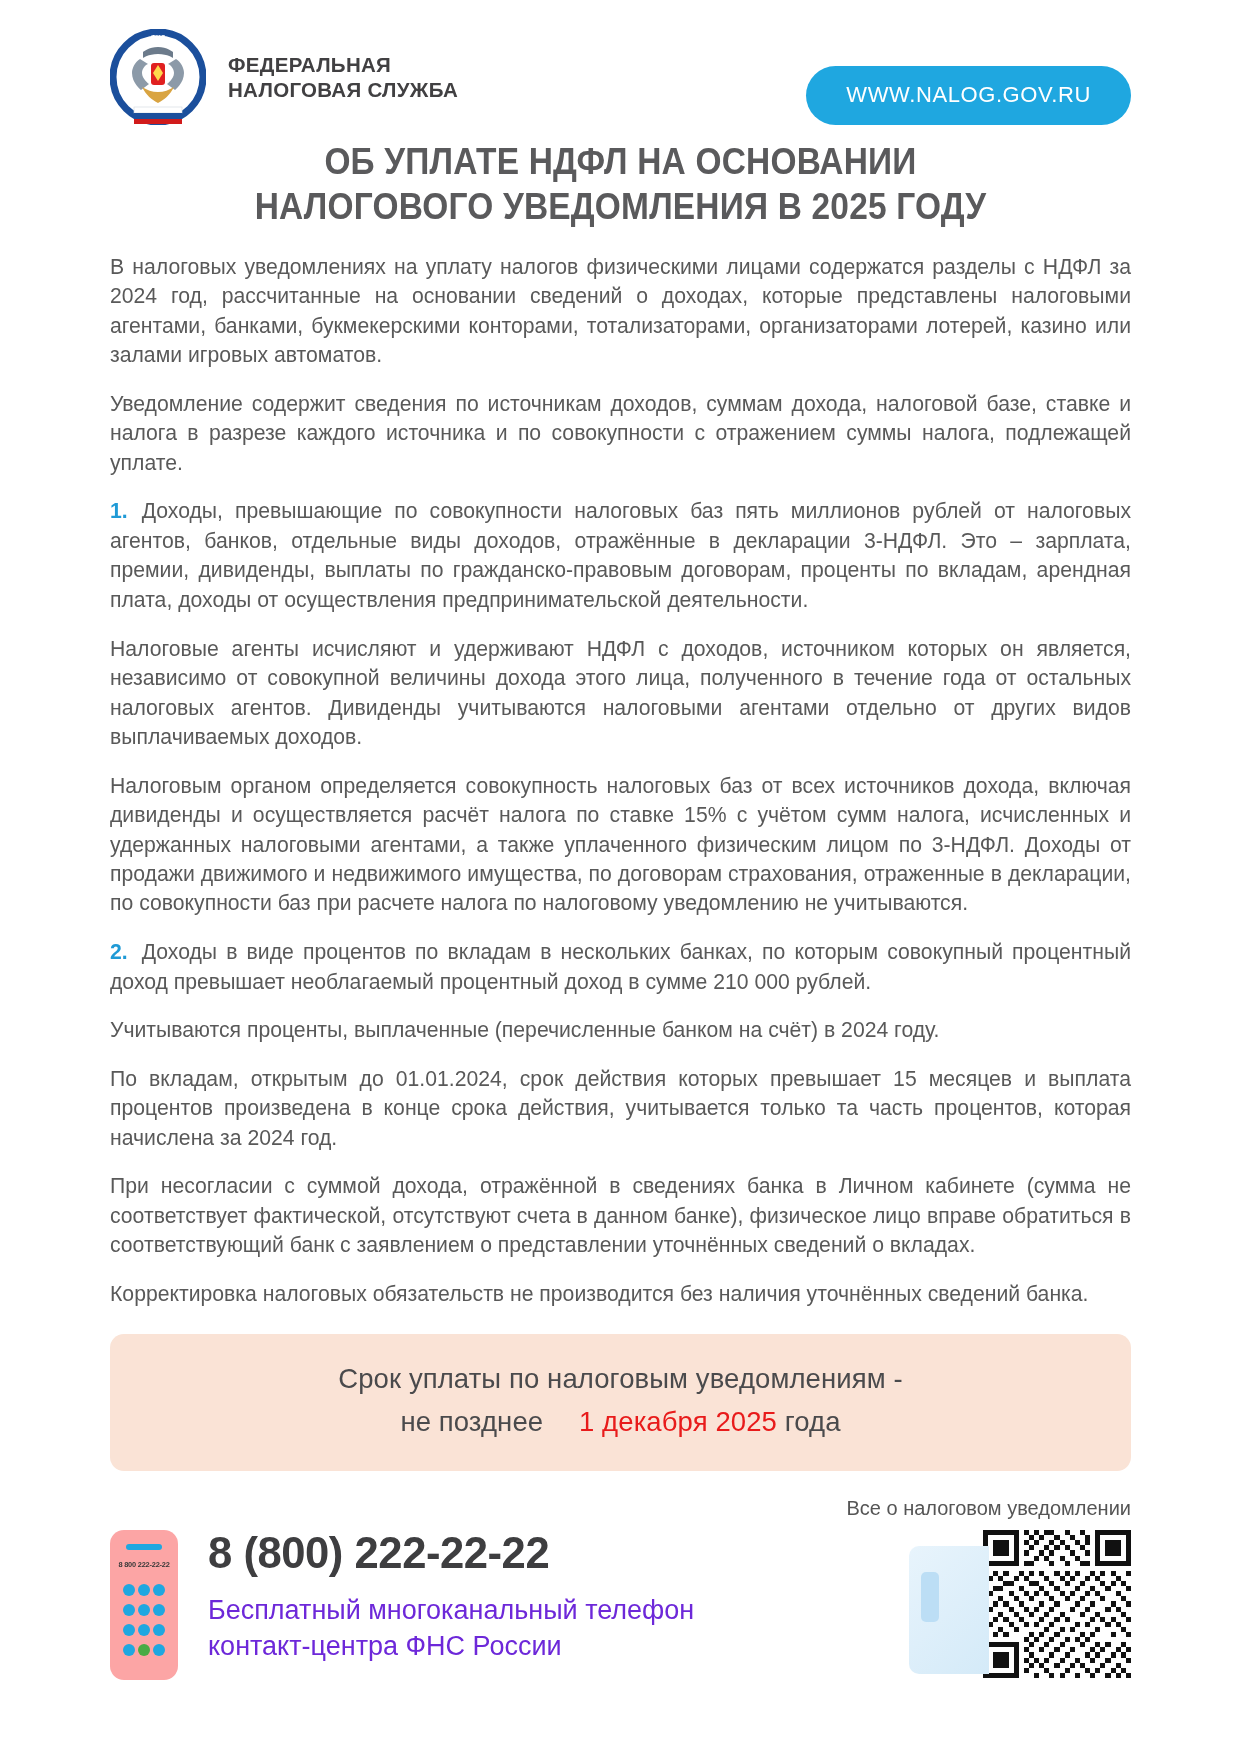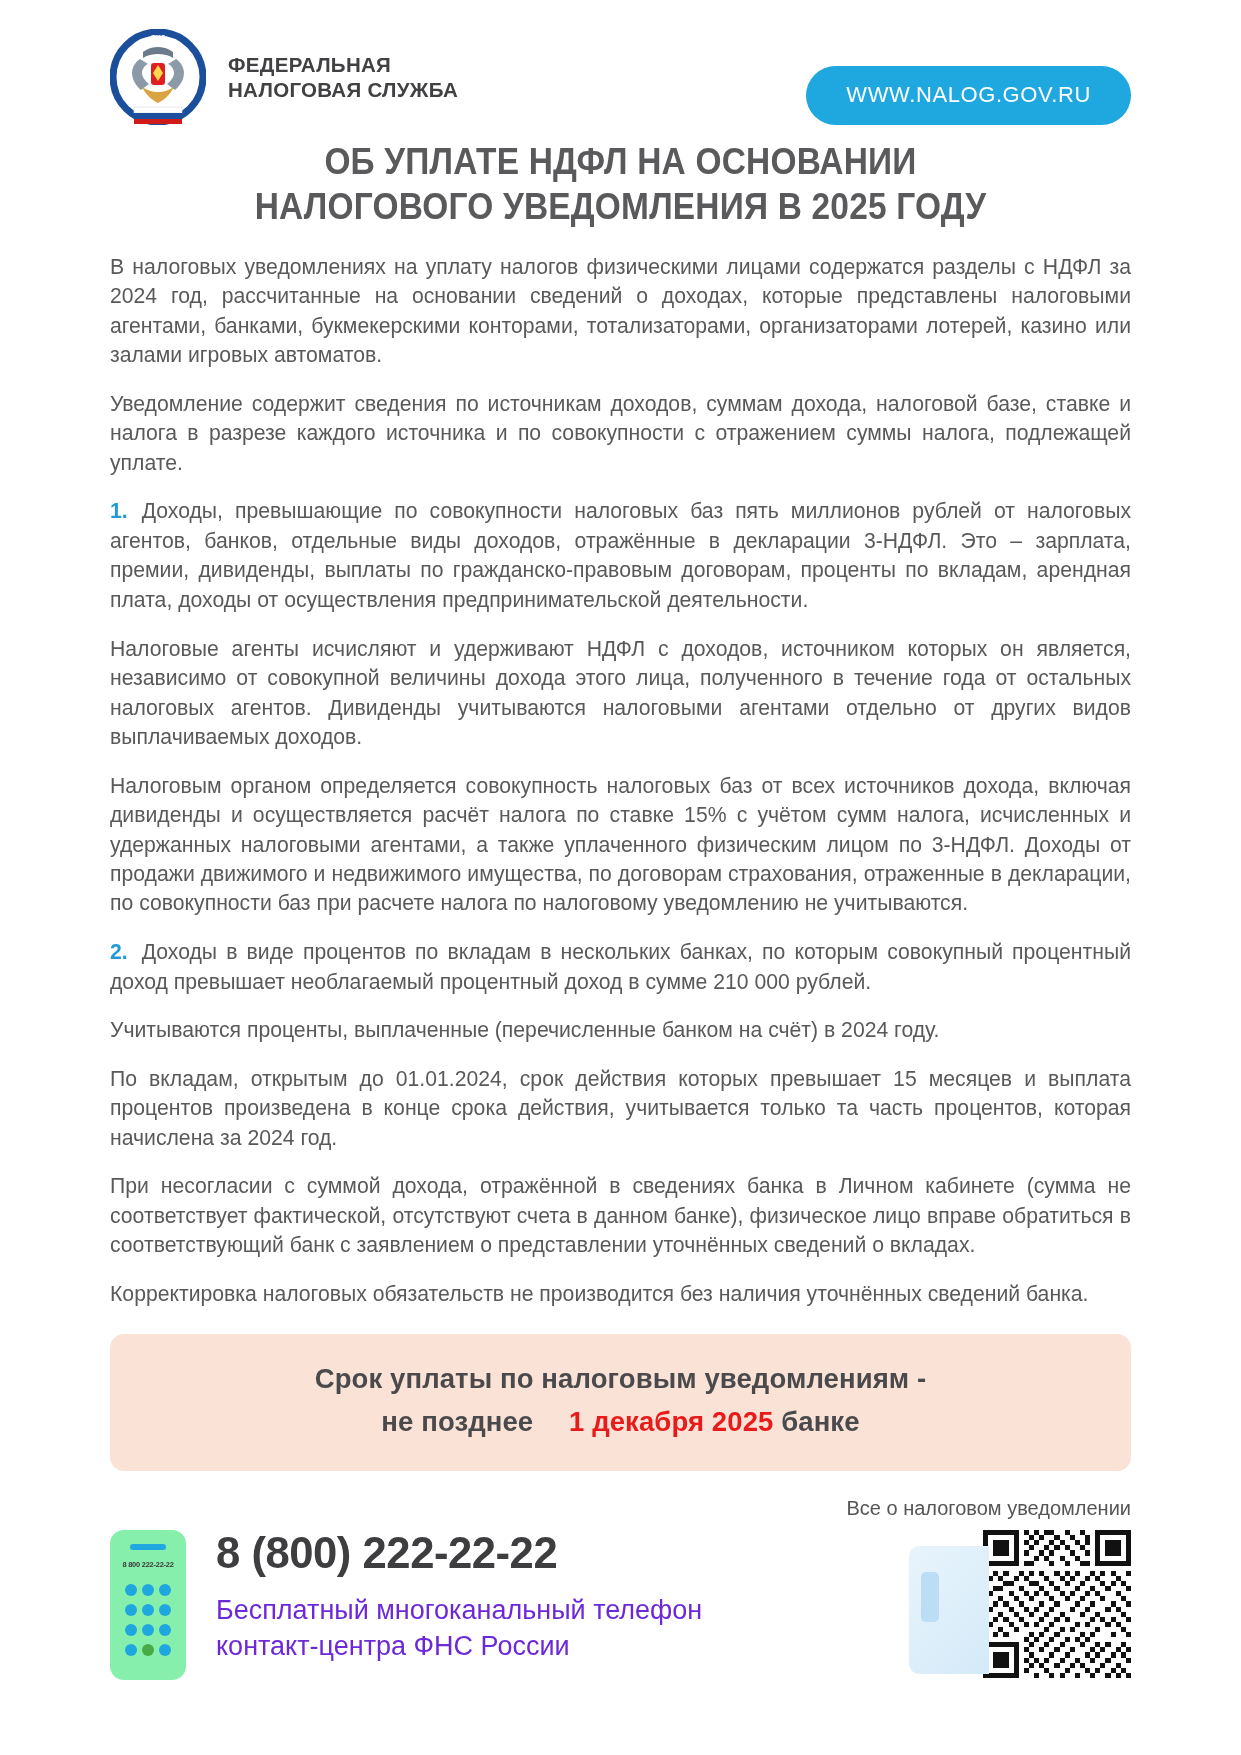--- a/index.html
+++ b/index.html
@@ -101,21 +101,21 @@
   
   .deadline{
     margin:26px 0 0;
     background:#fae3d6;
     border-radius:14px;
     text-align:center;
     padding:24px 20px 28px;
     box-sizing:border-box;
   }
   .deadline .dl-line{
-    font-weight:bold;
+    font-weight:normal;
     font-size:27.5px;
     line-height:1.55;
     color:#4a4a4c;
     letter-spacing:.1px;
   }
   .deadline .accent{color:#e81b1b;margin-left:28px;}
 
   
   .qr-caption{
     text-align:right;
@@ -124,22 +124,22 @@
     margin:26px 0 10px;
   }
   .footer{
     display:flex;
     align-items:flex-start;
     justify-content:space-between;
     margin-top:2px;
   }
   .phone-block{display:flex;align-items:flex-start;gap:30px;}
   .phone-icon{
-    width:76px;height:150px;
-    background:#86efac;
+    width:68px;height:150px;
+    background:#fca5a5;
     border-radius:14px;
     position:relative;
     flex:none;
   }
   .phone-icon .speaker{
     position:absolute;top:14px;left:50%;transform:translateX(-50%);
     width:36px;height:6px;border-radius:3px;background:#1fa7e0;
   }
   .phone-icon .mini-num{
     position:absolute;top:30px;left:0;right:0;
@@ -238,21 +238,21 @@
     <span class="num">2.</span><span>Доходы в виде процентов по вкладам в нескольких банках, по которым совокупный процентный доход превышает необлагаемый процентный доход в сумме 210 000 рублей.</span>
   </p>
 
   <p class="body">Учитываются проценты, выплаченные (перечисленные банком на счёт) в 2024 году.</p>
   <p class="body">По вкладам, открытым до 01.01.2024, срок действия которых превышает 15 месяцев и выплата процентов произведена в конце срока действия, учитывается только та часть процентов, которая начислена за 2024 год.</p>
   <p class="body">При несогласии с суммой дохода, отражённой в сведениях банка в Личном кабинете (сумма не соответствует фактической, отсутствуют счета в данном банке), физическое лицо вправе обратиться в соответствующий банк с заявлением о представлении уточнённых сведений о вкладах.</p>
   <p class="body">Корректировка налоговых обязательств не производится без наличия уточнённых сведений банка.</p>
 
   <div class="deadline">
     <div class="dl-line">Срок уплаты по налоговым уведомлениям -</div>
-    <div class="dl-line"><span>не позднее </span><span class="accent">1 декабря 2025</span><span> банке</span></div>
+    <div class="dl-line"><span>не позднее </span><span class="accent">1 декабря 2025</span><span> года</span></div>
   </div>
 
   <div class="qr-caption">Все о налоговом уведомлении</div>
 
   <div class="footer">
 
     <div class="phone-block">
       <span class="phone-icon">
         <i class="speaker"></i>
         <span class="mini-num">8 800 222-22-22</span>

